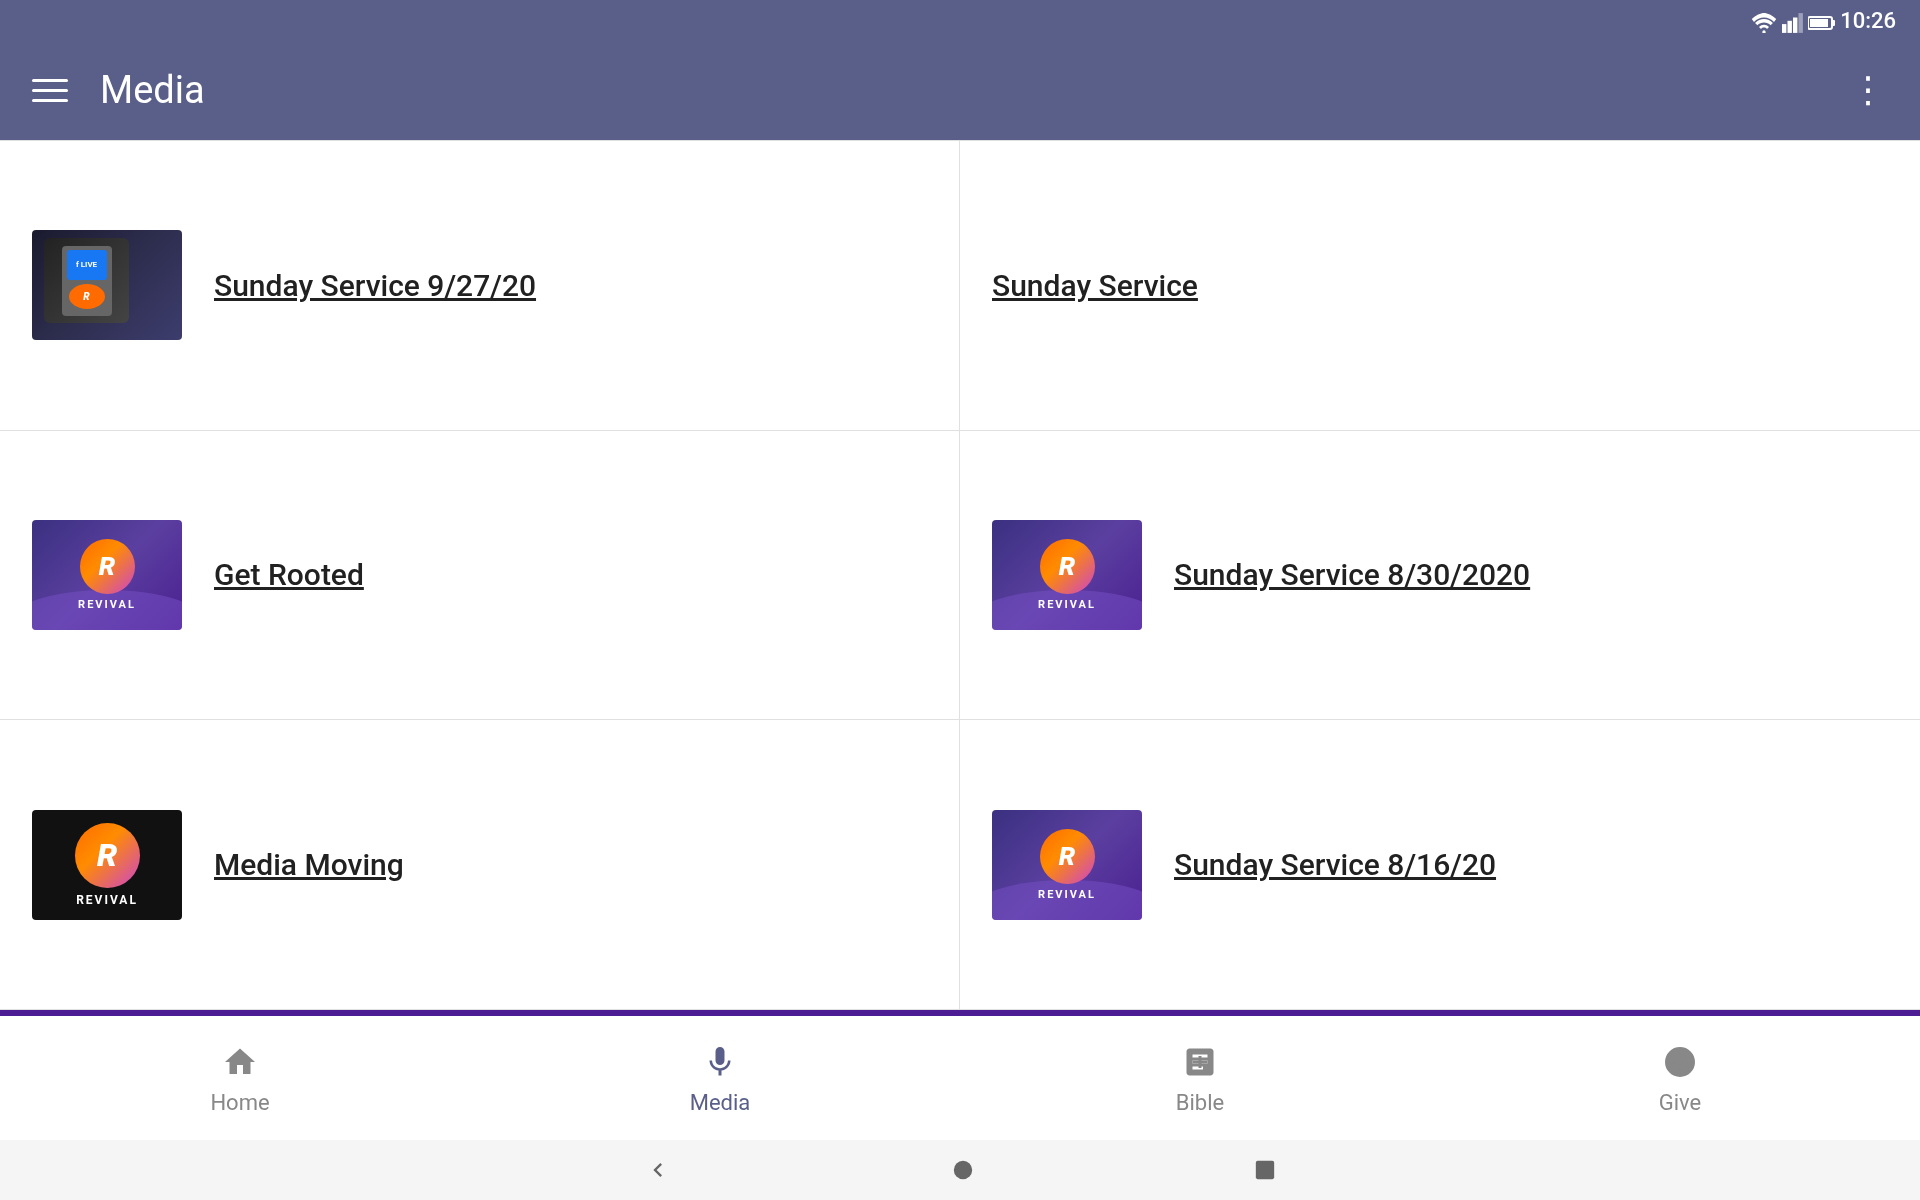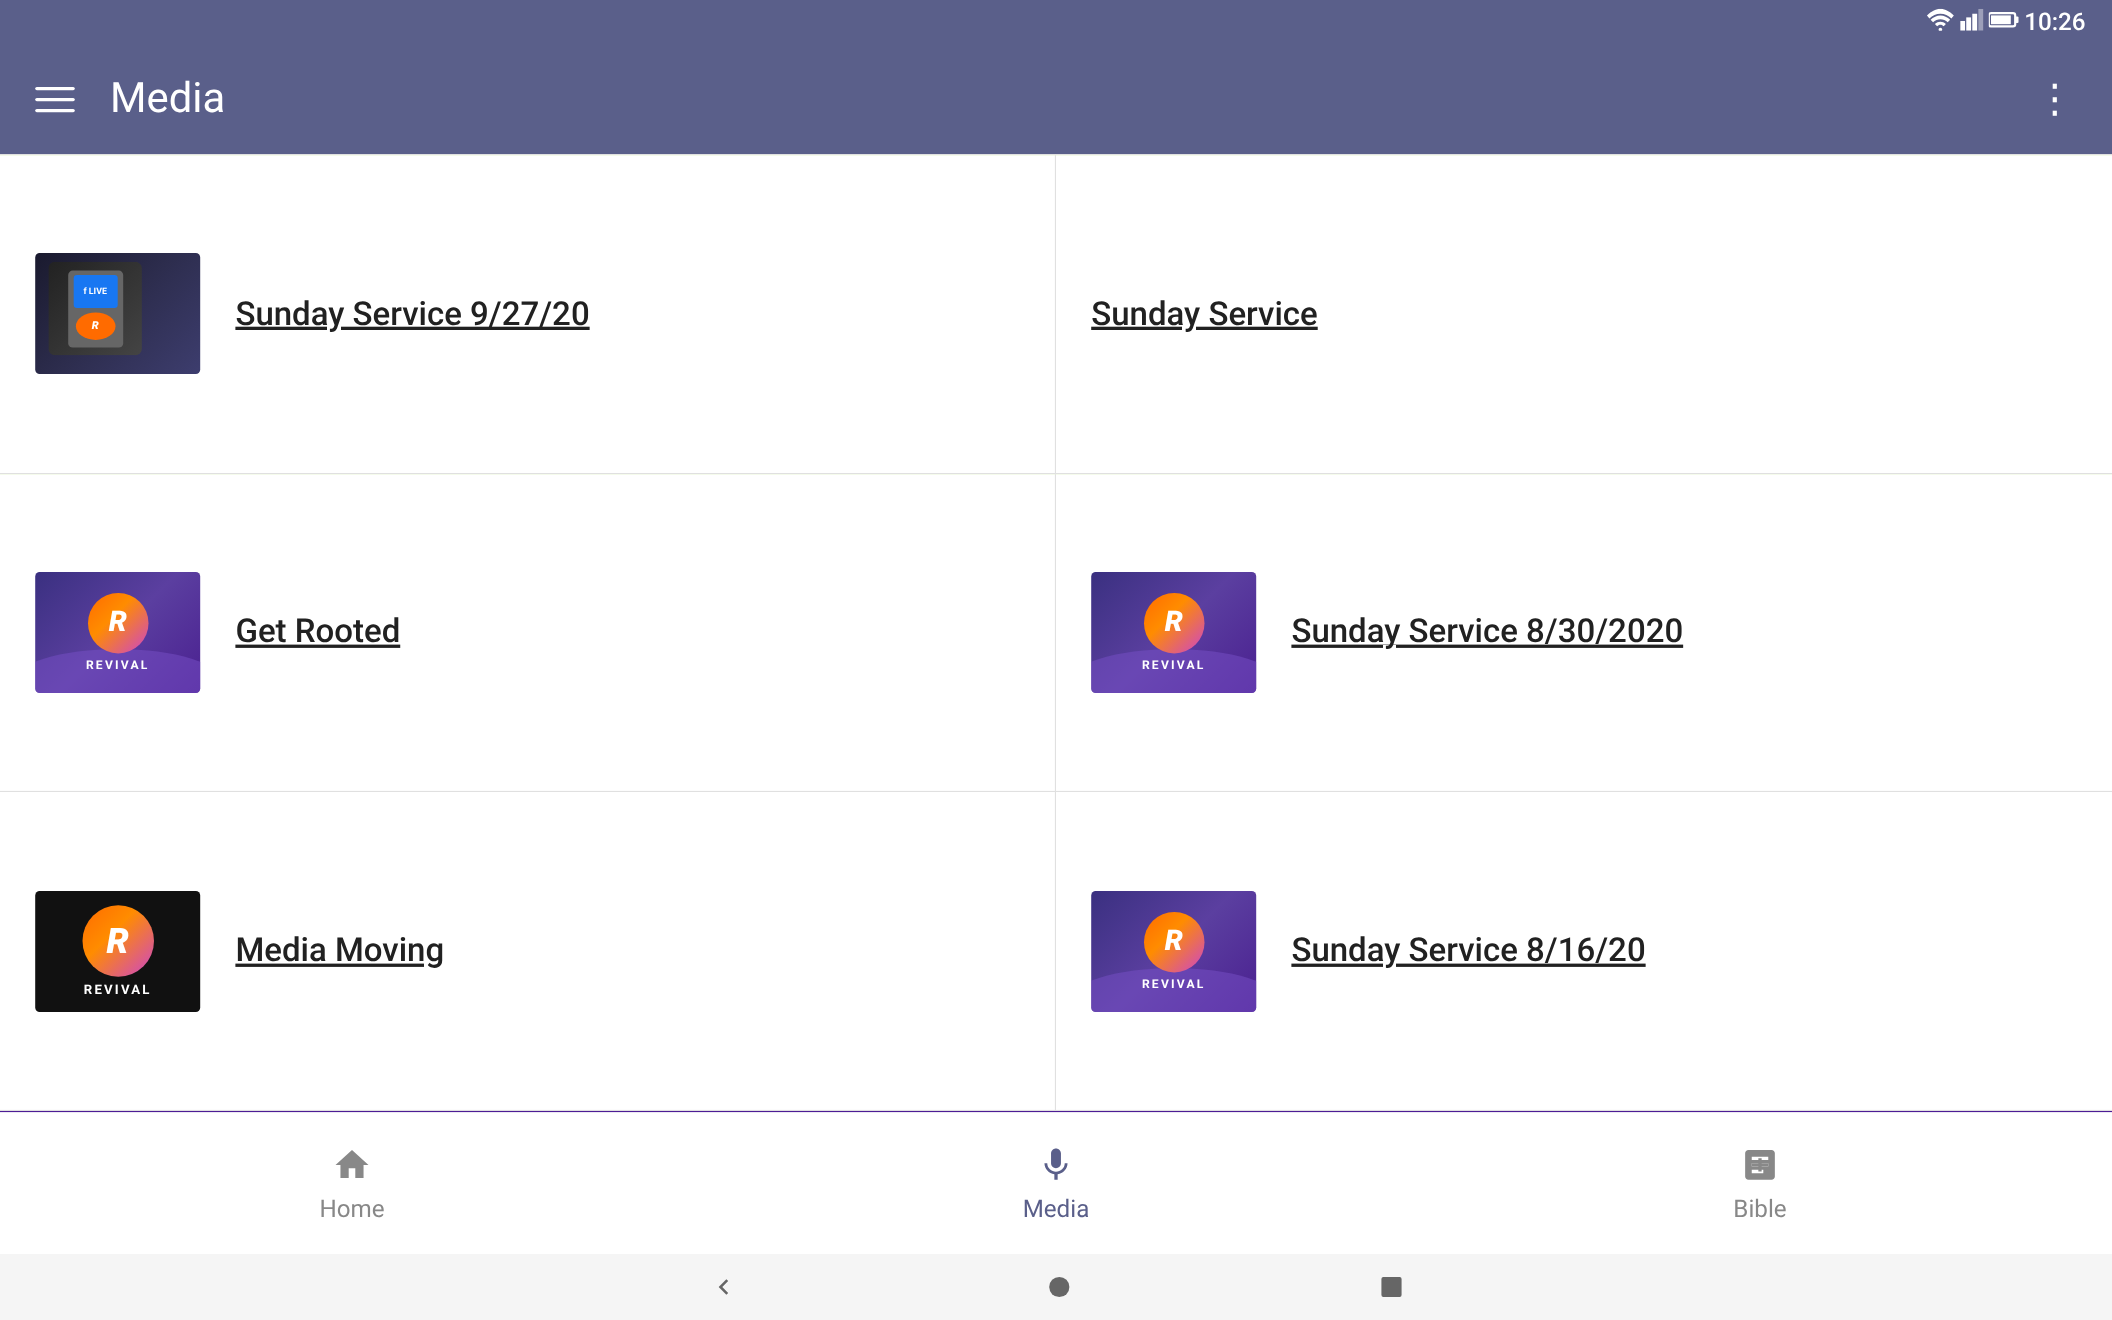--- a/index.html
+++ b/index.html
@@ -18,21 +18,21 @@
       height: 40px;
       background: #5a5f8a;
       display: flex;
       align-items: center;
       justify-content: flex-end;
       padding: 0 24px;
       gap: 12px;
     }
     .status-icons {
       display: flex;
-      align-items: flex-start;
+      align-items: flex-end;
       gap: 4px;
       color: white;
     }
     .status-time {
       color: white;
       font-size: 22px;
       font-weight: 500;
     }
 
     
@@ -222,21 +222,21 @@
     }
 
     
     .bottom-nav {
       width: 100%;
       height: 130px;
       background: white;
       display: flex;
       align-items: center;
       justify-content: space-around;
-      border-top: 1px solid #4c1d95;
+      border-top: 6px solid #4c1d95;
     }
     .nav-item {
       display: flex;
       flex-direction: column;
       align-items: center;
       gap: 8px;
       cursor: pointer;
       flex: 1;
     }
     .nav-icon {
@@ -411,20 +411,31 @@
     <div class="nav-icon">
       <svg width="36" height="36" viewBox="0 0 24 24" fill="#888">
         <path d="M19 3H5c-1.1 0-2 .9-2 2v14c0 1.1.9 2 2 2h14c1.1 0 2-.9 2-2V5c0-1.1-.9-2-2-2zm-5 14H7v-2h7v2zm3-4H7v-2h10v2zm0-4H7V7h10v2z"></path>
         <path d="M11 8h2v8h-2z"></path>
         <path d="M7 11h10v2H7z"></path>
       </svg>
     </div>
     <span class="nav-label">Bible</span>
   </div>
 
+  <div class="nav-item">
+    <div class="nav-icon">
+      <svg width="36" height="36" viewBox="0 0 24 24" fill="none" stroke="#888" stroke-width="2">
+        <circle cx="12" cy="12" r="9"></circle>
+        <path d="M8 12c0-2 1.5-4 4-4s4 2 4 4-1.5 4-4 4" stroke-linecap="round"></path>
+        <path d="M12 8v1M12 15v1" stroke-linecap="round"></path>
+        <path d="M14 10.5c-.4-.8-1.2-1-2-1-1.1 0-2 .5-2 1.5s.9 1.3 2 1.5c1.1.2 2 .5 2 1.5s-.9 1.5-2 1.5c-.8 0-1.6-.2-2-1" stroke-linecap="round"></path>
+      </svg>
+    </div>
+    <span class="nav-label">Give</span>
+  </div>
 
 
 </div>
 
 <div class="android-nav">
   <div class="android-btn">
     <svg width="28" height="28" viewBox="0 0 24 24" fill="#666">
       <path d="M15.41 16.59L10.83 12l4.58-4.59L14 6l-6 6 6 6z"></path>
     </svg>
   </div>

